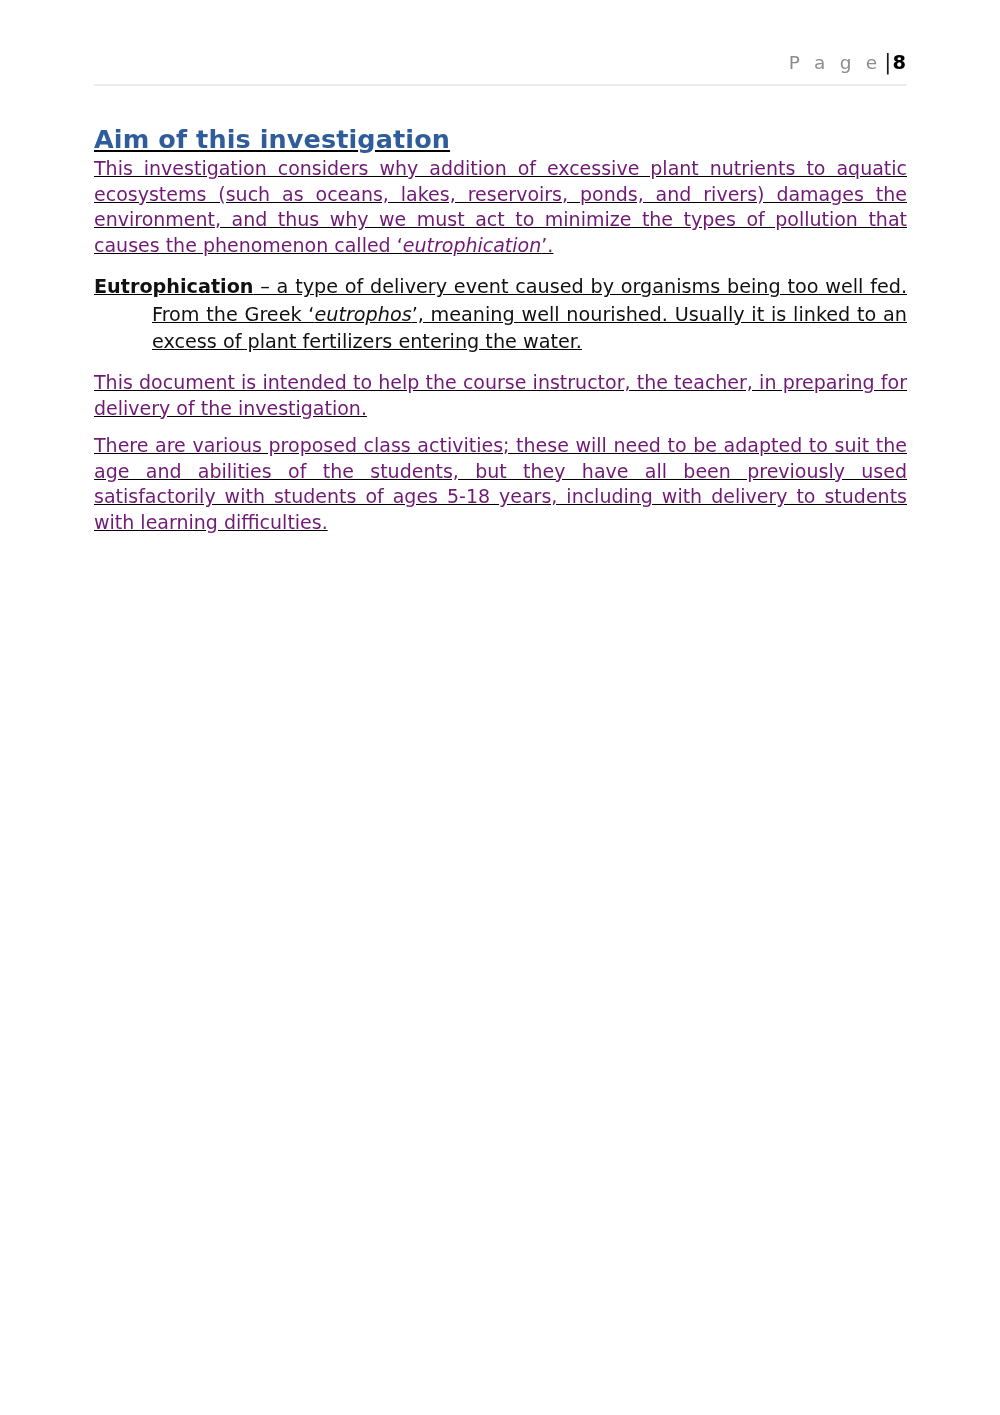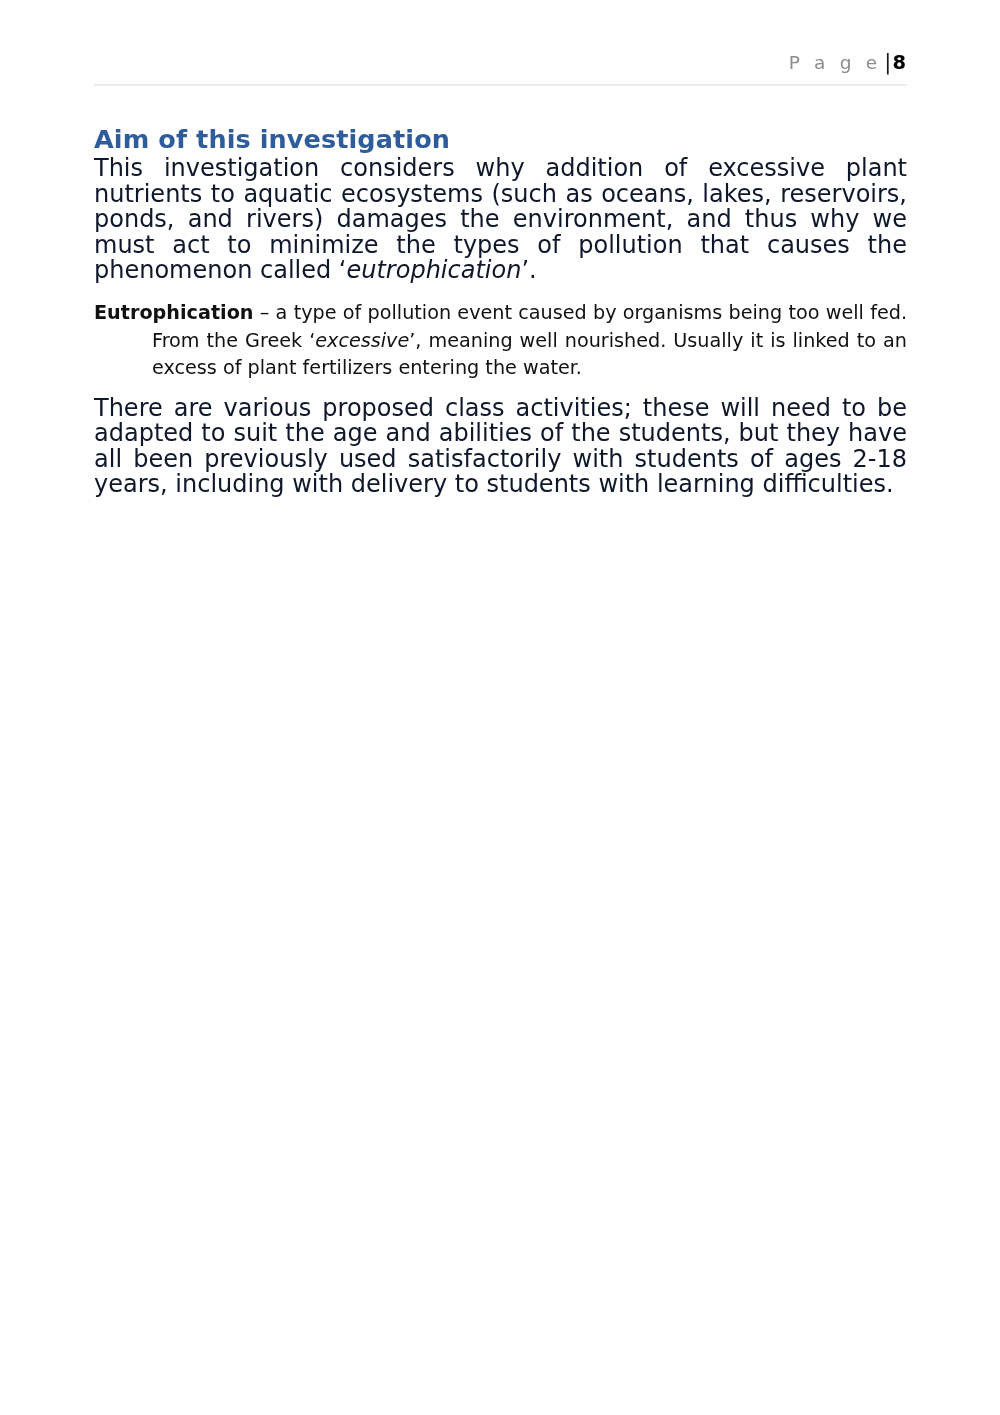--- a/index.html
+++ b/index.html
@@ -60,40 +60,41 @@
     font-weight: bold;
     padding-right: 1px;
   }
 
   
   .content {
     position: absolute;
     left: 94px;
     top: 124px;
     width: 813px;
+    text-decoration: underline;
   }
 
   h1.section-heading {
     margin: 0 0 2px 0;
     padding: 0;
     font-size: 25.5px;
     font-weight: bold;
     color: #2f5c9b;
     letter-spacing: 0.1px;
     line-height: 1.18;
   }
 
   p.body-par {
     margin: 0 0 12px 0;
     padding: 0;
-    font-size: 24px;
+    font-size: 19px;
     line-height: 25.6px;
     text-align: justify;
     text-justify: inter-word;
-    color: #0f172a;
+    color: #701a75;
   }
 
   p.body-par:last-child {
     margin-bottom: 0;
   }
 
   p.definition {
     margin: 15px 0 14px 0;
     padding-left: 58px;
     text-indent: -58px;
@@ -119,21 +120,22 @@
       <span class="header-num">8</span>
     </div>
   </div>
 
   <div class="content">
 
     <h1 class="section-heading" style="color: rgb(47, 92, 155);">Aim of this investigation</h1>
 
     <p class="body-par"><span>This investigation considers why addition of excessive plant nutrients to aquatic ecosystems (such as oceans, lakes, reservoirs, ponds, and rivers) damages the environment, and thus why we must act to minimize the types of pollution that causes the phenomenon called ‘</span><span class="i">eutrophication</span><span>’.</span></p>
 
-    <p class="definition"><span class="b">Eutrophication</span><span> – a type of pollution event caused by organisms being too well fed. From the Greek ‘</span><span class="i">excessive</span><span>’, meaning well nourished. Usually it is linked to an excess of plant fertilizers entering the water.</span></p>
+    <p class="definition"><span class="b">Eutrophication</span><span> – a type of delivery event caused by organisms being too well fed. From the Greek ‘</span><span class="i">eutrophos</span><span>’, meaning well nourished. Usually it is linked to an excess of plant fertilizers entering the water.</span></p>
 
 
+    <p class="body-par"><span>This document is intended to help the course instructor, the teacher, in preparing for delivery of the investigation.</span></p>
 
-    <p class="body-par"><span>There are various proposed class activities; these will need to be adapted to suit the age and abilities of the students, but they have all been previously used satisfactorily with students of ages 2-18 years, including with delivery to students with learning difficulties.</span></p>
+    <p class="body-par"><span>There are various proposed class activities; these will need to be adapted to suit the age and abilities of the students, but they have all been previously used satisfactorily with students of ages 5-18 years, including with delivery to students with learning difficulties.</span></p>
 
   </div>
 
 </div>
 
 </body></html>

